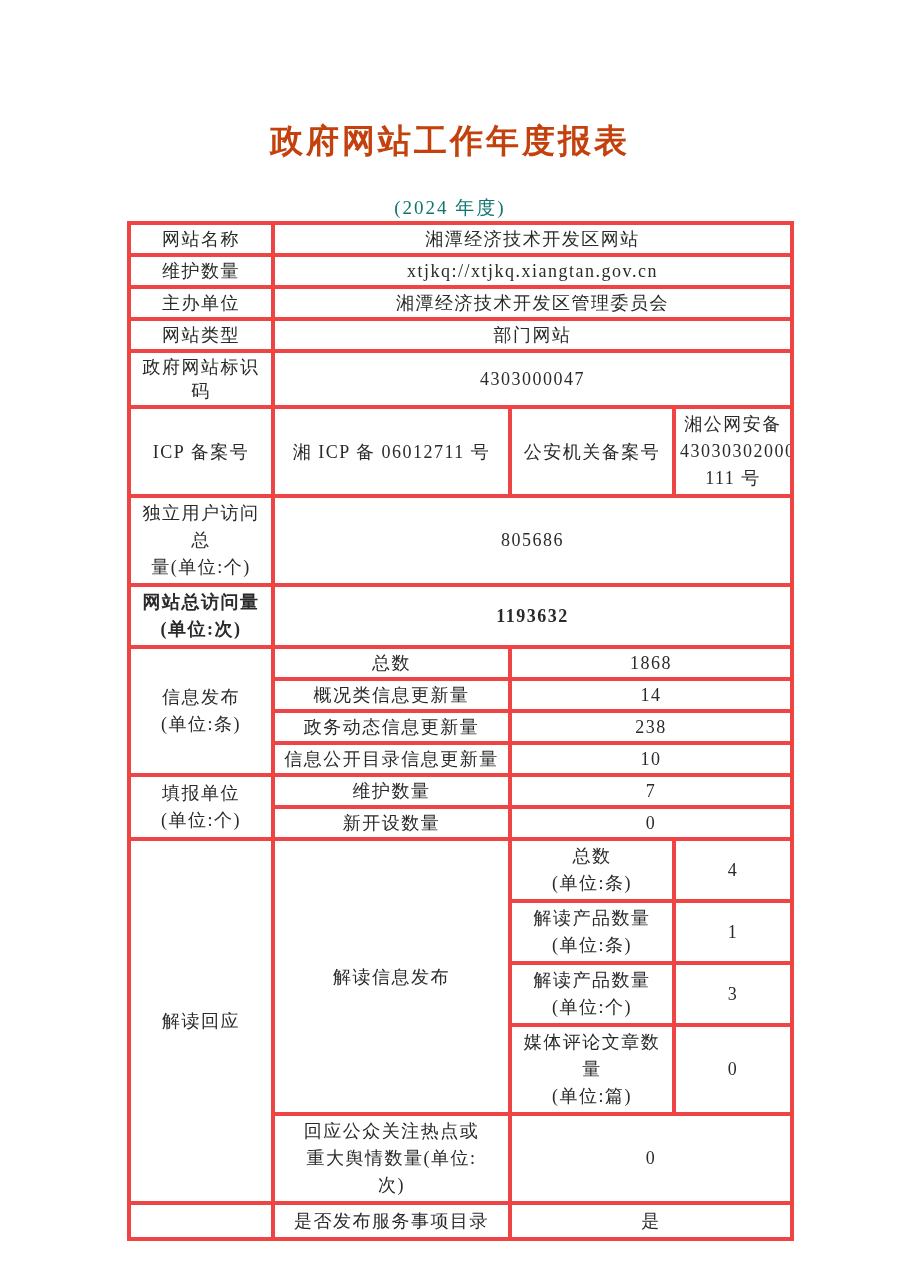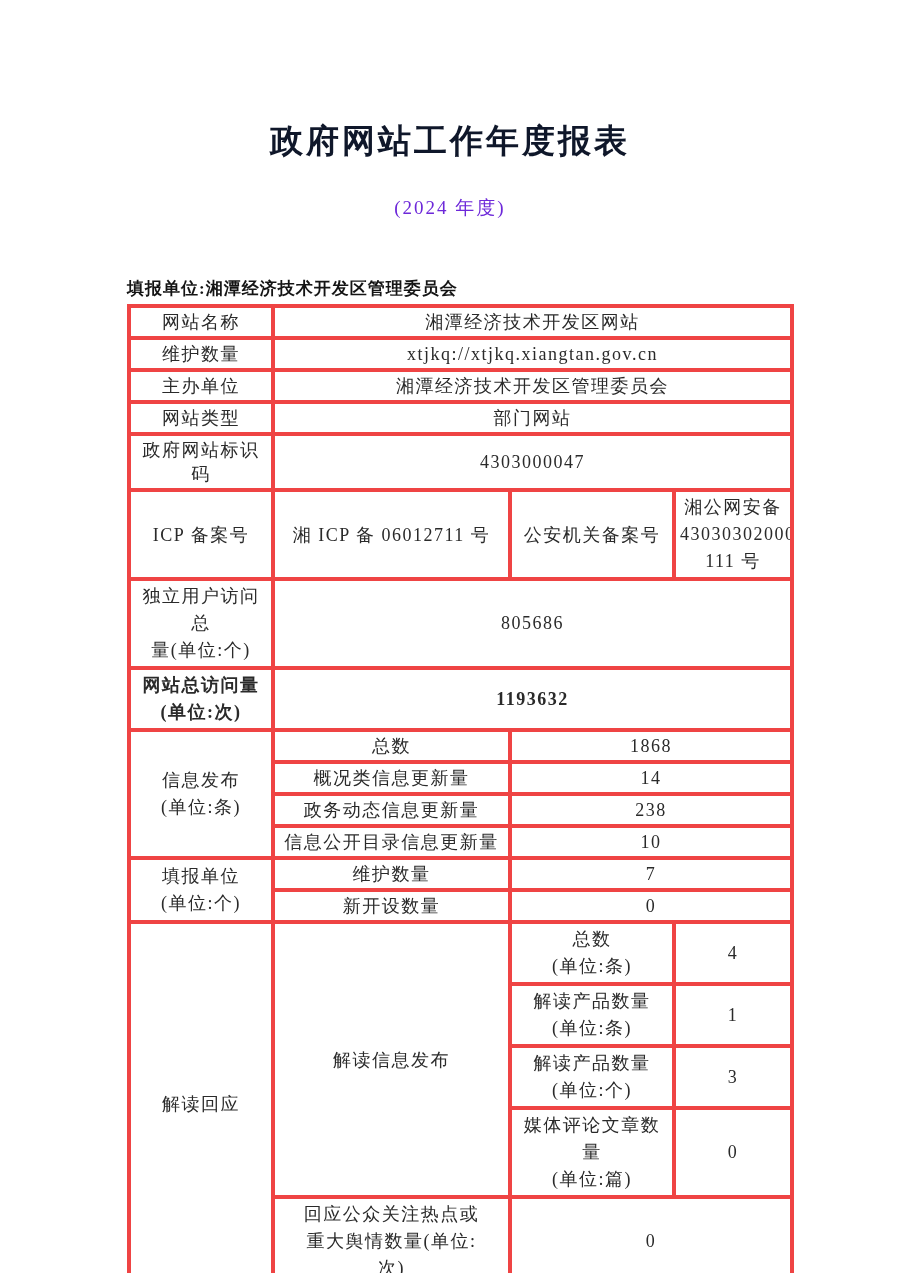--- a/index.html
+++ b/index.html
@@ -16,28 +16,28 @@
     overflow: hidden;
   }
   .page-title {
     margin: 0;
     padding-top: 121px;
     text-align: center;
     font-size: 33px;
     font-weight: bold;
     letter-spacing: 3px;
     line-height: 1.25;
-    color: #0f172a;
+    color: #c2410c;
   }
   .page-subtitle {
     margin-top: 33px;
     text-align: center;
     font-size: 19px;
     letter-spacing: 2px;
-    color: #6d28d9;
+    color: #0f766e;
   }
   .content {
     width: 663px;
     margin-left: 127px;
   }
   .reporting-unit {
     margin-top: 56px;
     margin-bottom: 4px;
     font-size: 17px;
     font-weight: bold;
@@ -70,21 +70,20 @@
   tr.h78 { height: 78px; }
   tr.h36 { height: 36px; }
 </style>
 </head>
 <body>
 
 <h1 class="page-title">政府网站工作年度报表</h1>
 <div class="page-subtitle">(2024 年度)</div>
 
 <div class="content">
-  <div class="reporting-unit">填报单位:湘潭经济技术开发区管理委员会</div>
 
   <table class="report">
     <colgroup>
       <col style="width:144px">
       <col style="width:237px">
       <col style="width:164px">
       <col style="width:118px">
     </colgroup>
     <tbody>
       <tr class="h31">

